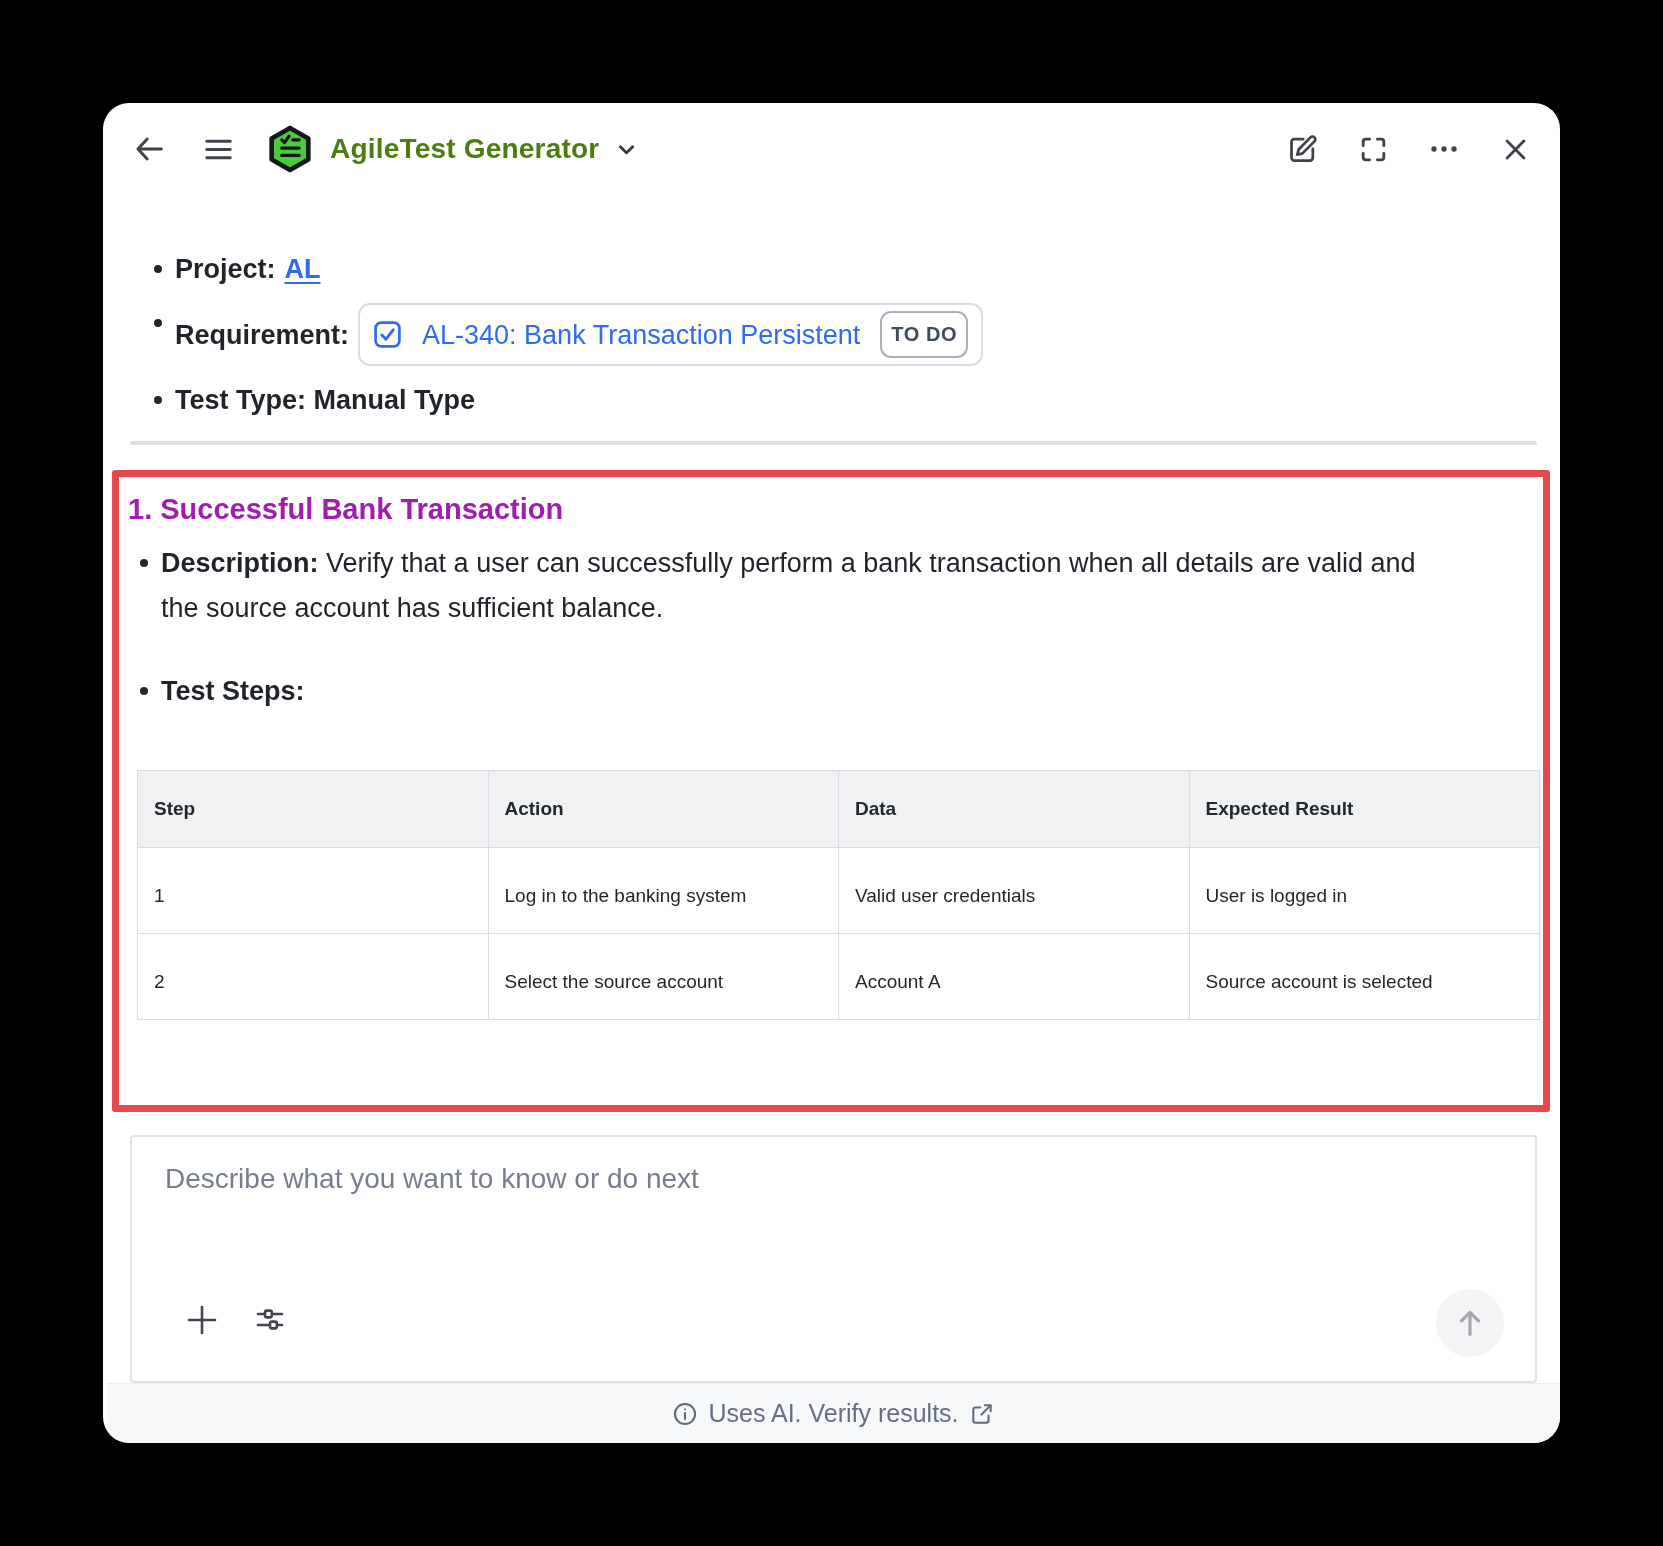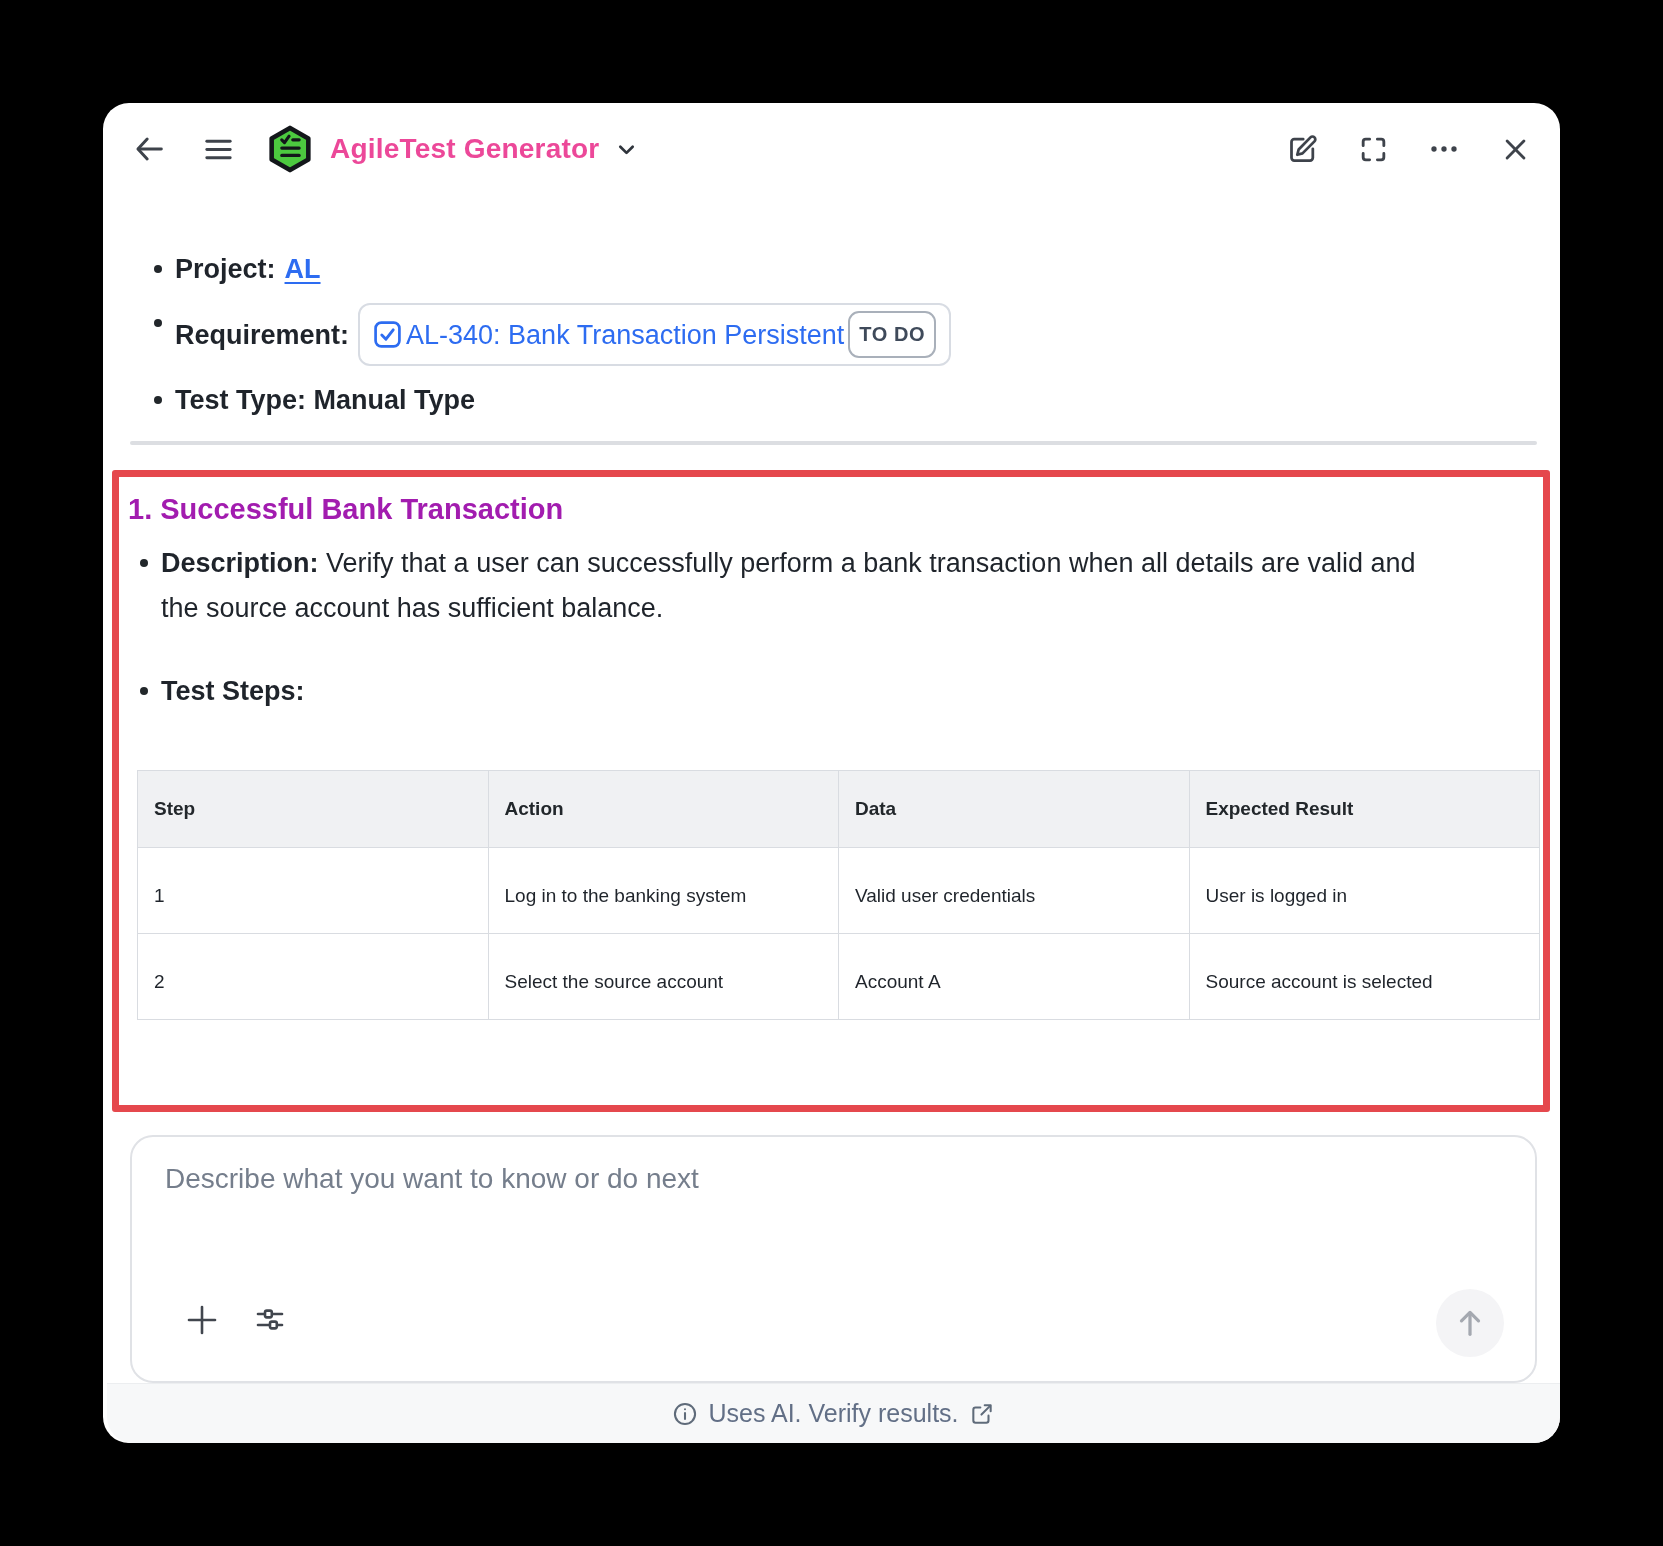--- a/index.html
+++ b/index.html
@@ -16,55 +16,55 @@
     position:absolute; left:103px; top:103px; width:1457px; height:1340px;
     background:#fff; border-radius:26px;
   }
   
   .hdr{position:absolute; top:0; left:0; right:0; height:92px; display:flex; align-items:center; padding:0 28px 0 30px;}
   .hdr .left{display:flex; align-items:center;}
   .icon-btn{display:flex; align-items:center; justify-content:center; width:34px; height:34px; color:#3e434b; cursor:pointer; flex:0 0 auto;}
   .hdr .menu-btn{margin-left:34px;}
   .logo{width:44px; height:48px; margin-left:33px; flex:0 0 auto;}
   .agent-selector{display:flex; align-items:center; margin-left:18px; cursor:pointer;}
-  .title{font-size:28px; font-weight:700; color:#ec4899; letter-spacing:.2px;}
+  .title{font-size:28px; font-weight:700; color:#4d7c0f; letter-spacing:.2px;}
   .chev{margin-left:14px; color:#2f343c;}
   .hdr .right{margin-left:auto; display:flex; align-items:center; gap:37px;}
   
   .blist{list-style:none;margin-top:28px;}
   .blist li{position:relative; padding-left:23px; font-size:27px; line-height:40px;}
   .blist li::before{content:''; position:absolute; left:2px; top:16px; width:8px; height:8px; border-radius:50%; background:#22272b;}
   .b{font-weight:700;}
   .meta{position:absolute; top:118px; left:49px; right:60px;}
   .meta li{margin-bottom:14px; display:flex; align-items:center;}
   .meta li::before{top:16px;}
   .meta .b{margin-right:9px;}
   a.link{color:var(--link-blue); text-decoration:underline; text-underline-offset:4px; cursor:pointer;}
-  .chip{display:inline-flex; align-items:center; gap:4px; border:2px solid #d8dce3; border-radius:12px;
+  .chip{display:inline-flex; align-items:center; gap:20px; border:2px solid #d8dce3; border-radius:12px;
         padding:6px 13px; background:#fff; cursor:pointer;}
   .chip .key{color:var(--link-blue); font-size:27px; white-space:nowrap;}
   .badge{border:2px solid #a9b0ba; border-radius:11px; padding:1px 9px 2px; font-size:20px; font-weight:700;
          color:#3f4a5a; letter-spacing:.6px; white-space:nowrap;}
   .divider{position:absolute; top:338px; left:27px; width:1407px; height:4px; background:#dcdee2; border-radius:2px;}
   
   .hl-box{position:absolute; top:367px; left:9px; width:1438px; height:642px;
           border:7px solid var(--accent-red); border-radius:3px; padding:12px 0 0 9px;}
   .hl-box h2{font-size:29px; font-weight:700; line-height:40px; color:#a21caf;}
   .hl-box .blist{margin-top:12px; margin-left:10px;}
   .hl-box .blist li{line-height:45px;}
   .hl-box .blist li::before{top:18px;}
   .hl-box li.desc{margin-bottom:38px; max-width:1290px;}
   
   table.steps{border-collapse:collapse; margin:56px 0 0 9px; width:1403px; table-layout:fixed;}
   .steps th, .steps td{border:1px solid #d9dce1; text-align:left; font-size:19px; width:25%;}
   .steps th{background:#f0f1f3; padding:27px 16px; font-weight:700; color:#22272b;}
   .steps td{padding:25px 16px 15px; line-height:45px; vertical-align:top; background:#fff;}
   
   .composer{position:absolute; top:1032px; left:27px; width:1407px; height:248px;
-            border:2px solid #e0e2e6; border-radius:23px; background:#fff;}
+            border:2px solid #e0e2e6; border-radius:4px; background:#fff;}
   .composer textarea{position:absolute; top:26px; left:33px; width:1230px; height:120px; border:none; outline:none;
             resize:none; font-family:inherit; font-size:28px; color:#22272b; background:transparent;}
   .composer textarea::placeholder{color:#757e8c; opacity:1;}
   .composer .tools{position:absolute; left:53px; bottom:44px; display:flex; gap:34px; align-items:center;}
   .send{position:absolute; right:31px; bottom:24px; width:68px; height:68px; border-radius:50%;
         background:#f4f4f6; display:flex; align-items:center; justify-content:center; color:#a4a8b0; cursor:pointer;}
   
   .footer{position:absolute; left:4px; right:0; bottom:0; height:60px; background:#f7f8f9; border-top:1px solid #eceef0;
           border-radius:0 0 26px 26px; display:flex; align-items:center; justify-content:center; gap:10px;
           color:var(--muted); font-size:25px;}

